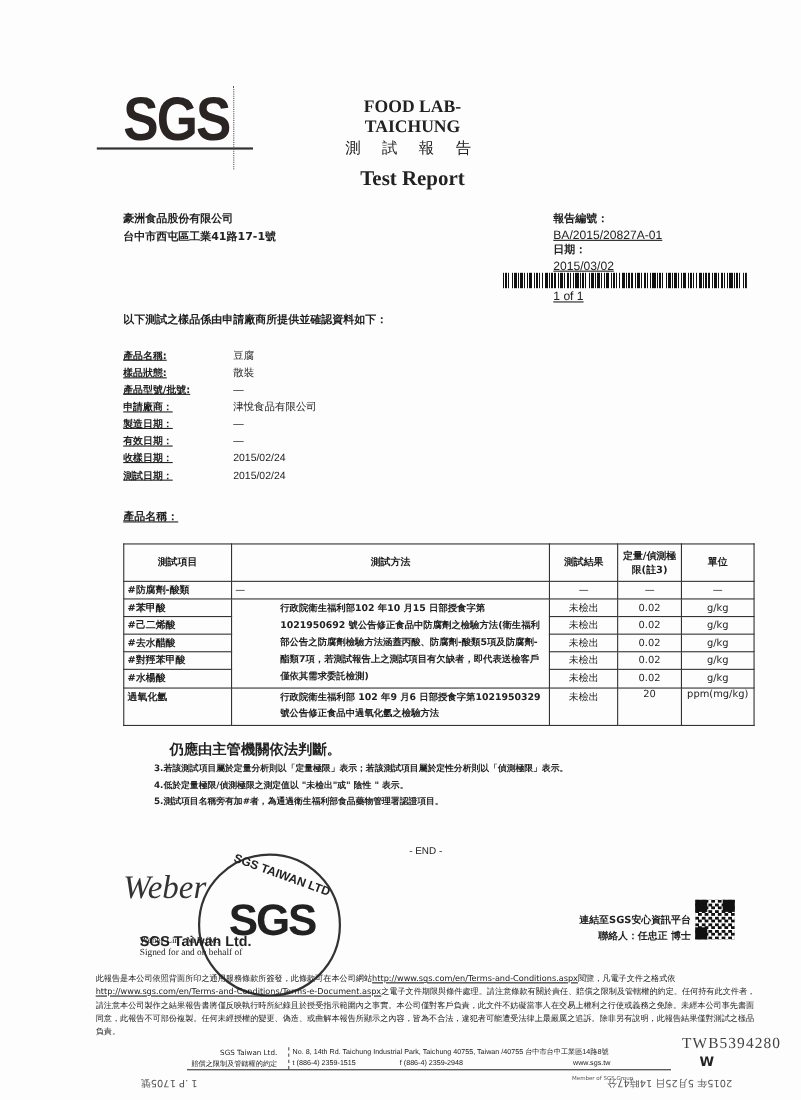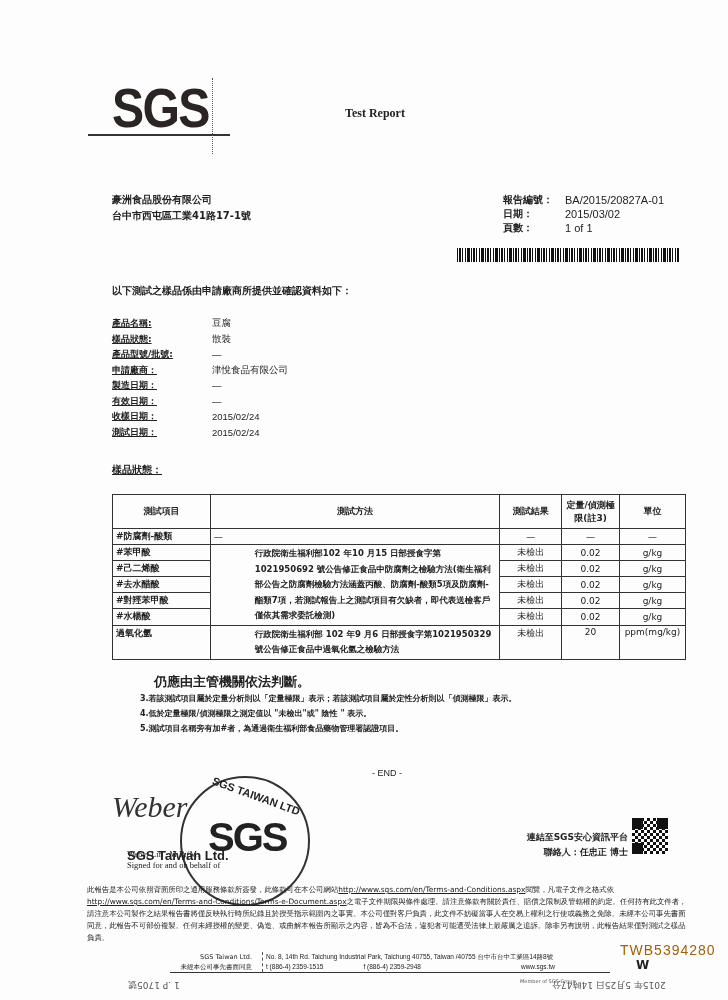--- a/index.html
+++ b/index.html
@@ -8,28 +8,28 @@
   .abs { position: absolute; }
 
   .logo { left: 112px; top: 80px; font-family: "Liberation Sans", sans-serif; font-weight: 900; font-size: 56px; letter-spacing: -2px; color: #2a2422; line-height: 1; transform: scaleX(0.86); transform-origin: left top; }
   .logo-rule { left: 88px; top: 134px; width: 142px; height: 2px; background: #333; }
   .logo-tick { left: 212px; top: 78px; width: 0; height: 76px; border-left: 1px dotted #555; }
 
   .hdr { left: 290px; top: 88px; width: 170px; text-align: center; font-family: "Liberation Serif", serif; color: #222; }
   .hdr .cn1 { font-size: 14px; letter-spacing: 1px; }
   .hdr .en1 { font-size: 16px; font-weight: bold; margin-top: 1px; }
   .hdr .cn2 { font-size: 14px; letter-spacing: 8px; margin-top: 1px; }
-  .hdr .en2 { font-size: 12px; font-weight: bold; margin-top: 18px; }
+  .hdr .en2 { font-size: 19px; font-weight: bold; margin-top: 8px; }
 
   .client { left: 112px; top: 192px; font-size: 10px; font-weight: bold; line-height: 16px; color: #222; }
 
   .meta { left: 503px; top: 193px; font-size: 10px; line-height: 14px; }
-  .meta .row { display: flex; }
+  .meta .row { display: flex; flex-direction: column; }
   .meta .k { width: 62px; font-weight: bold; }
-  .meta .v { font-family: "Liberation Sans", sans-serif; font-size: 11px; }
+  .meta .v { font-family: "Liberation Sans", sans-serif; font-size: 11px; text-decoration: underline; }
   .barcode { left: 457px; top: 248px; width: 222px; height: 14px;
     background: repeating-linear-gradient(90deg, #111 0 1px, #fff 1px 2px, #111 2px 4px, #fff 4px 5px, #111 5px 6px, #fff 6px 8px, #111 8px 9px, #fff 9px 10px, #111 10px 13px, #fff 13px 14px); }
 
   .intro { left: 112px; top: 284px; font-size: 10px; font-weight: bold; }
 
   .info { left: 112px; top: 316px; font-size: 9px; }
   .info .row { display: flex; height: 15.5px; align-items: center; }
   .info .k { width: 100px; font-weight: bold; text-decoration: underline; }
   .info .v { font-family: "Liberation Sans", sans-serif; font-size: 9.5px; }
 
@@ -62,39 +62,41 @@
   .qr { left: 632px; top: 818px; width: 36px; height: 36px;
     background:
       linear-gradient(#111,#111) 0 0/11px 11px no-repeat,
       linear-gradient(#111,#111) 25px 0/11px 11px no-repeat,
       linear-gradient(#111,#111) 0 25px/11px 11px no-repeat,
       repeating-conic-gradient(#111 0 25%, #fff 0 50%) 0 0/6px 6px; }
 
   .disclaimer { left: 87px; top: 884px; width: 605px; font-size: 7.4px; line-height: 12px; }
   .disclaimer u { color: #222; }
 
-  .footer-tw { left: 620px; top: 942px; font-family: Liberation Sans, sans-serif; font-size: 14px; letter-spacing: 1px; color: #a16207; }
+  .footer-tw { left: 620px; top: 942px; font-family: Liberation Serif, serif; font-size: 14px; letter-spacing: 1px; color: #404040; }
   .footer-left { left: 160px; top: 952px; font-size: 6.5px; line-height: 10px; text-align: right; width: 92px; }
   .footer-line { left: 170px; top: 972px; width: 440px; height: 1px; background: #333; }
   .footer-sep { left: 262px; top: 952px; width: 1px; height: 20px; border-left: 1px dashed #555; }
   .footer-addr { left: 266px; top: 952px; font-size: 6.5px; line-height: 10px; font-family: "Liberation Sans", sans-serif; }
   .footer-addr .row { display: flex; gap: 40px; }
   .footer-mark { left: 636px; top: 958px; font-weight: bold; font-size: 12px; }
   .footer-bottom-left { left: 128px; top: 978px; font-size: 9px; color: #555; transform: rotate(180deg); }
   .footer-bottom-right { left: 552px; top: 978px; font-size: 9px; color: #555; transform: rotate(180deg); }
   .member { left: 520px; top: 978px; font-size: 5px; color: #555; }
 </style>
 </head>
 <body>
 
 <div class="abs logo">SGS</div>
 <div class="abs logo-rule"></div>
 <div class="abs logo-tick"></div>
 
 <div class="abs hdr">
+  <div class="en1">FOOD LAB-TAICHUNG</div>
+  <div class="cn2">測 試 報 告</div>
   <div class="en2">Test Report</div>
 </div>
 
 <div class="abs client">
   <div>豪洲食品股份有限公司</div>
   <div>台中市西屯區工業41路17-1號</div>
 </div>
 
 <div class="abs meta">
   <div class="row">
@@ -142,21 +144,21 @@
   <div class="row">
       <span class="k">收樣日期：</span>
       <span class="v">2015/02/24</span>
     </div>
   <div class="row">
       <span class="k">測試日期：</span>
       <span class="v">2015/02/24</span>
     </div>
 </div>
 
-<div class="abs res-title">樣品狀態：</div>
+<div class="abs res-title">產品名稱：</div>
 
 <table class="res">
   <tbody>
       <tr>
     <th class="c1">測試項目</th>
     <th class="c2">測試方法</th>
     <th class="c3">測試結果</th>
     <th class="c4">定量/偵測極限(註3)</th>
     <th class="c5">單位</th>
   </tr>
@@ -232,21 +234,21 @@
 </div>
 <div class="abs qr"></div>
 
 <div class="abs disclaimer">
   <span>此報告是本公司依照背面所印之通用服務條款所簽發，此條款可在本公司網站</span><u>http://www.sgs.com/en/Terms-and-Conditions.aspx</u><span>閱覽，凡電子文件之格式依</span><u>http://www.sgs.com/en/Terms-and-Conditions/Terms-e-Document.aspx</u><span>之電子文件期限與條件處理。請注意條款有關於責任、賠償之限制及管轄權的約定。任何持有此文件者，請注意本公司製作之結果報告書將僅反映執行時所紀錄且於授受指示範圍內之事實。本公司僅對客戶負責，此文件不妨礙當事人在交易上權利之行使或義務之免除。未經本公司事先書面同意，此報告不可部份複製。任何未經授權的變更、偽造、或曲解本報告所顯示之內容，皆為不合法，違犯者可能遭受法律上最嚴厲之追訴。除非另有說明，此報告結果僅對測試之樣品負責。</span>
 </div>
 
 <div class="abs footer-tw">TWB5394280</div>
 <div class="abs footer-left">
   <div>SGS Taiwan Ltd.</div>
-  <div>未經本公司事先書面同意</div>
+  <div>賠償之限制及管轄權的約定</div>
 </div>
 <div class="abs footer-sep"></div>
 <div class="abs footer-addr">
   <div>No. 8, 14th Rd. Taichung Industrial Park, Taichung 40755, Taiwan /40755 台中市台中工業區14路8號</div>
   <div class="row">
     <span>t (886-4) 2359-1515</span>
     <span>f (886-4) 2359-2948</span>
     <span style="margin-left:60px;">www.sgs.tw</span>
   </div>
 </div>

